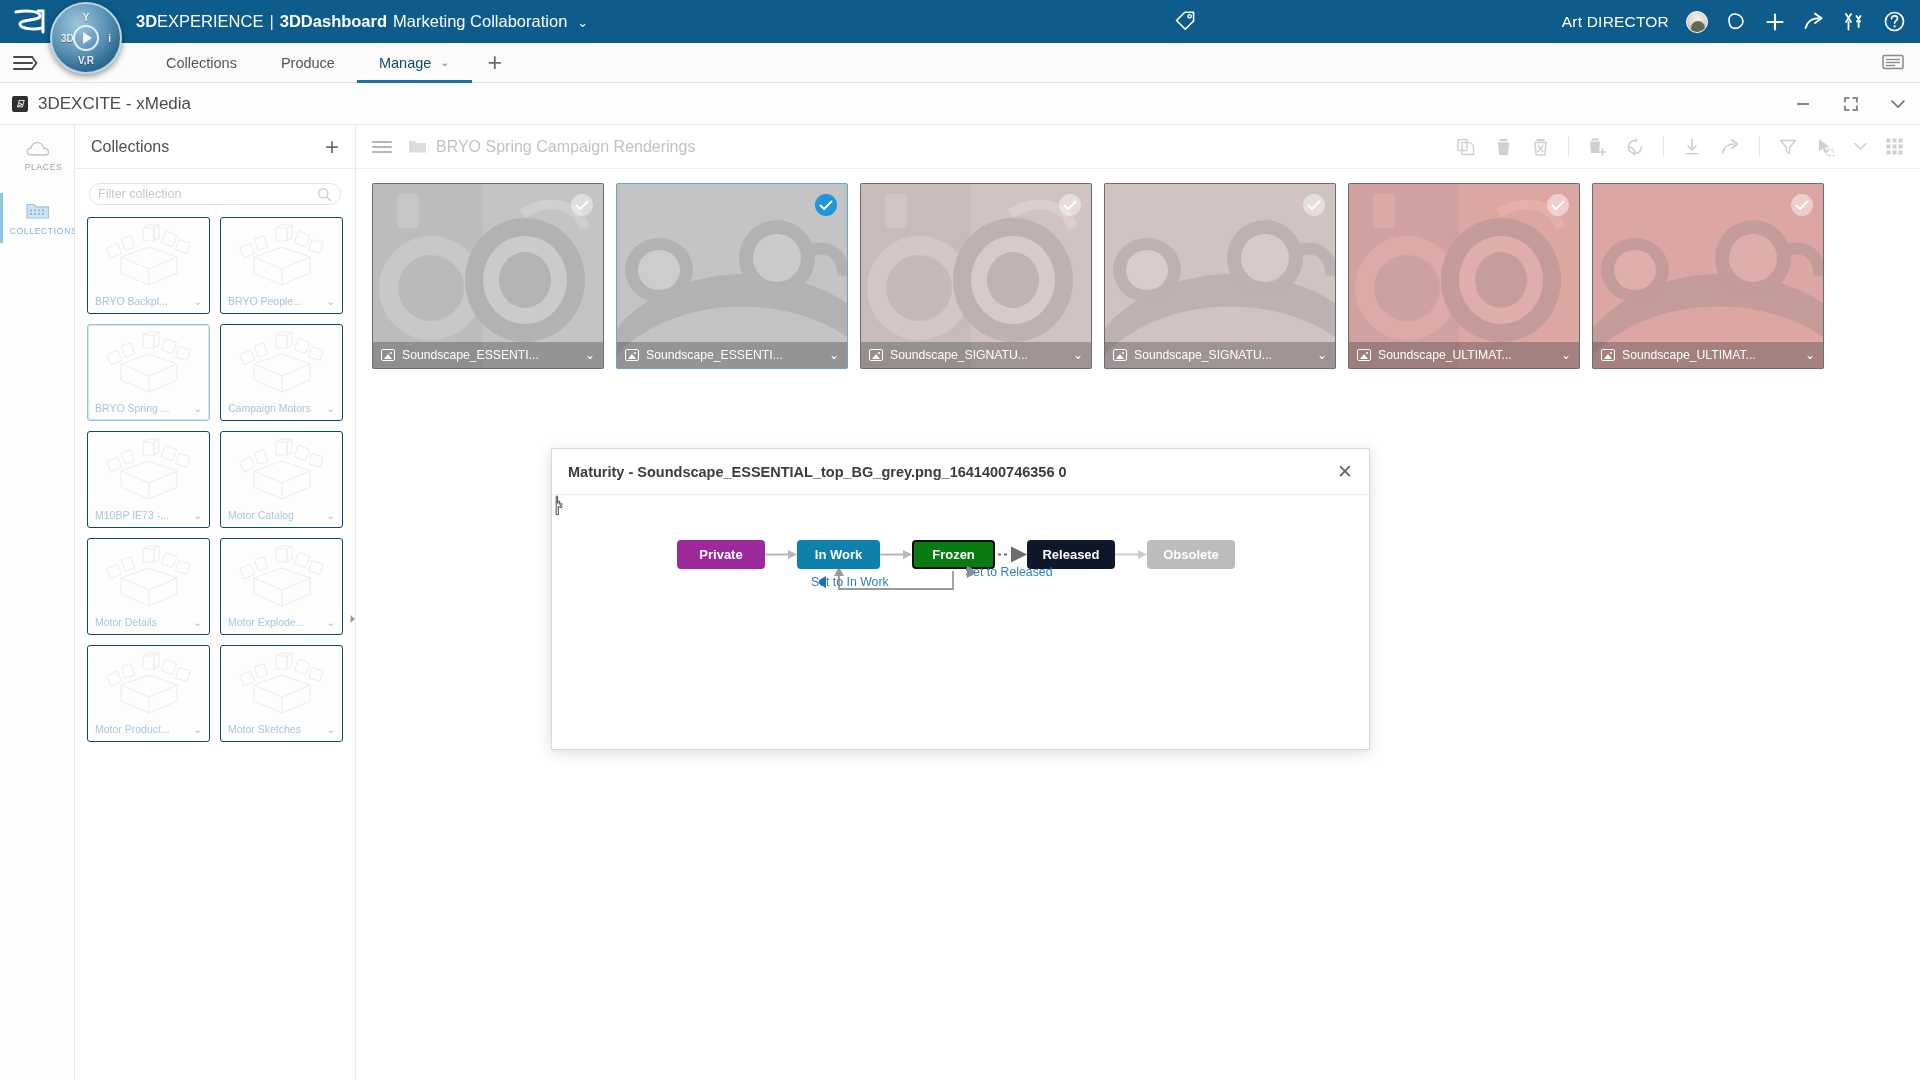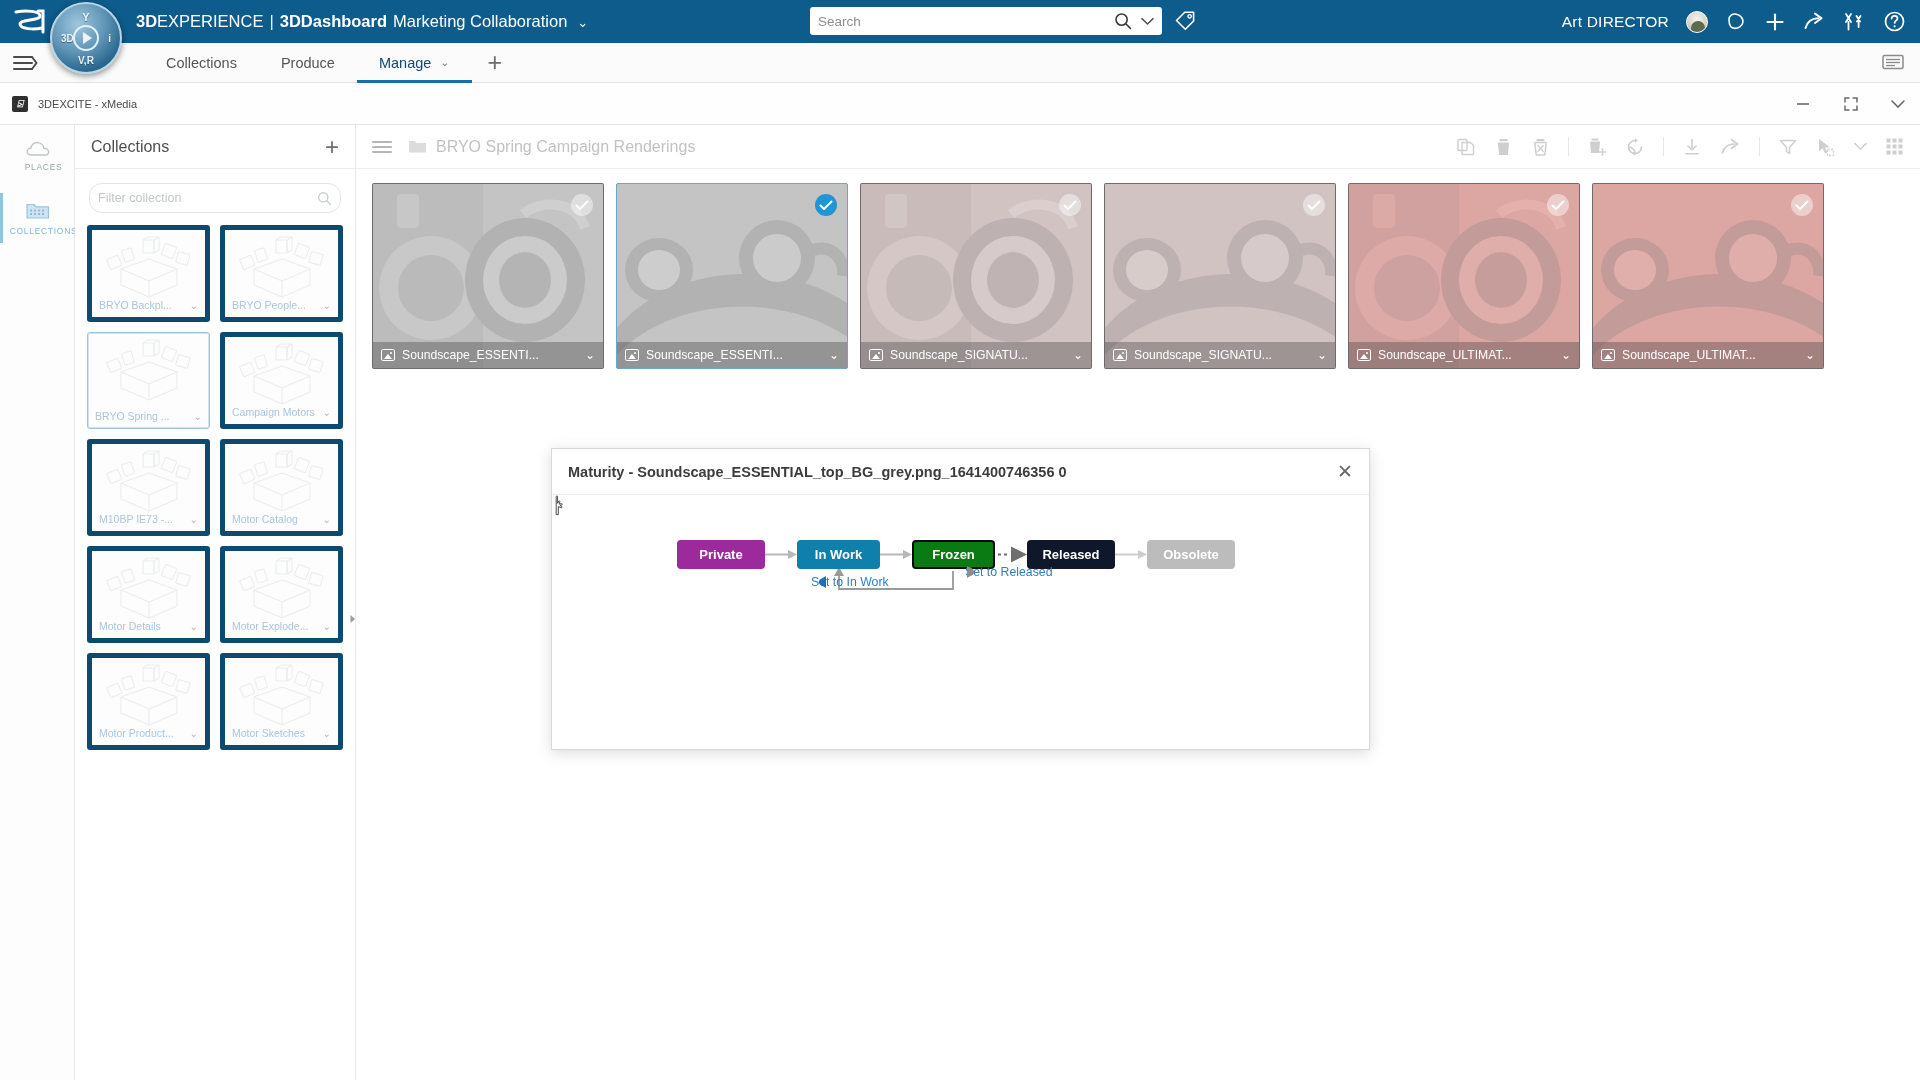--- a/index.html
+++ b/index.html
@@ -104,21 +104,21 @@
   
   .winbar {
     position:absolute; left:0; top:83px; width:1920px; height:42px;
     background:#fefefe; border-bottom:1px solid #e6e6e6; display:flex; align-items:center;
   }
   .winbar .wicon {
     margin-left: 12px; width: 16px; height: 16px; background:#2f2f2f; color:#fff;
     display:flex;align-items:center;justify-content:center; font-size:10px; font-style:italic; font-weight:bold;
     border-radius:2px;
   }
-  .winbar .wtitle { margin-left: 10px; font-size: 11px; color:#4a4a4a; }
+  .winbar .wtitle { margin-left: 10px; font-size: 17px; color:#4a4a4a; }
   .winctrl { position:absolute; right: 14px; display:flex; align-items:center; gap: 30px; color:#6a6a6a; }
 
   
   .rail {
     position:absolute; left:0; top:125px; width:75px; height:955px;
     background:#fdfdfd; border-right:1px solid #eaeaea;
   }
   .rail-item {
     width: 75px; height: 62px; display:flex; flex-direction:column; align-items:center; justify-content:center;
     gap: 5px; cursor:pointer; position:relative;
@@ -134,33 +134,33 @@
     position:absolute; left:75px; top:125px; width:281px; height:955px;
     background:#ffffff; border-right:1px solid #e9e9e9;
   }
   .colhead {
     height: 44px; display:flex; align-items:center; justify-content:space-between;
     padding: 0 16px; border-bottom:1px solid #ececec;
   }
   .colhead .t { font-size:16px; color:#4f4f4f; }
   .colhead .plus { font-size: 24px; color:#6f6f6f; font-weight:300; cursor:pointer; line-height:1;}
   .filterbox {
-    margin: 14px 14px 0 14px; height: 30px; border:1px solid #e4e4e4; border-radius:13px;
+    margin: 14px 14px 0 14px; height: 22px; border:1px solid #e4e4e4; border-radius:13px;
     display:flex; align-items:center; padding: 0 8px; background:#fff;gap:46px;
   }
   .filterbox input {
     border:none; outline:none; flex:1; font-size:12.5px; color:#555; background:transparent;
     font-family:"Liberation Sans", sans-serif;
   }
   .filterbox input::placeholder{ color:#c3c8cb; }
   .grid {
     margin: 12px 12px 0 12px; display:grid; grid-template-columns: repeat(2, 1fr); gap: 10px;
   }
   .ccard {
-    height: 97px; border:5px solid #0c4a6e; border-radius:3px; background:#fdfdfd;
+    height: 97px; border:1px solid #0c4a6e; border-radius:3px; background:#fdfdfd;
     position:relative; overflow:hidden; cursor:pointer;
   }
   .ccard.selected { border:1px solid #9cc3de; box-shadow: inset 0 0 0 1px #cfe3f1; }
   .ccard .boxart {
     position:absolute; left:0; right:0; top:2px; height: 72px; display:flex; align-items:center; justify-content:center;
     opacity:.33;
   }
   .ccard .cfoot {
     position:absolute; left:0; right:0; bottom:0; height:24px; display:flex; align-items:center;
     justify-content:space-between; padding: 0 7px;
@@ -278,34 +278,20 @@
   </div>
 
   <div class="brandtext">
     <span><b class="b">3D</b><span>EXPERIENCE</span></span>
     <span class="sep">|</span>
     <span><b class="b">3D</b><b class="b">Dashboard</b></span>
     <span class="dash">Marketing Collaboration</span>
     <span class="caret">⌄</span>
   </div>
 
-  <div class="searchwrap">
-    <input value="" placeholder="Search" style="">
-    <span class="icon-btn">
-      <svg width="18" height="18" viewBox="0 0 18 18">
-          <circle cx="7.6" cy="7.6" r="5.6" stroke="#3b3b3b" stroke-width="1.6" fill="none"></circle>
-          <line x1="11.8" y1="11.8" x2="16.4" y2="16.4" stroke="#3b3b3b" stroke-width="1.6" stroke-linecap="round"></line>
-        </svg>
-    </span>
-    <span class="icon-btn" style="margin-left:9px">
-      <svg width="13" height="9" viewBox="0 0 13 9">
-          <polyline points="1,1.6 6.5,7 12,1.6" stroke="#555" stroke-width="1.5" fill="none" stroke-linecap="round"></polyline>
-        </svg>
-    </span>
-  </div>
 
   <div class="tagicon icon-btn">
     <svg width="24" height="24" viewBox="0 0 24 24">
         <path d="M3.5 11.5 L11.8 3.3 L20.6 3.3 L20.6 12 L12.3 20.3 Z" stroke="#ffffff" stroke-width="1.6" fill="none" stroke-linejoin="round"></path>
         <circle cx="16.6" cy="7.3" r="1.7" stroke="#ffffff" stroke-width="1.4" fill="none"></circle>
       </svg>
   </div>
 
   <div class="topright">
     <span class="username">Art DIRECTOR</span>

